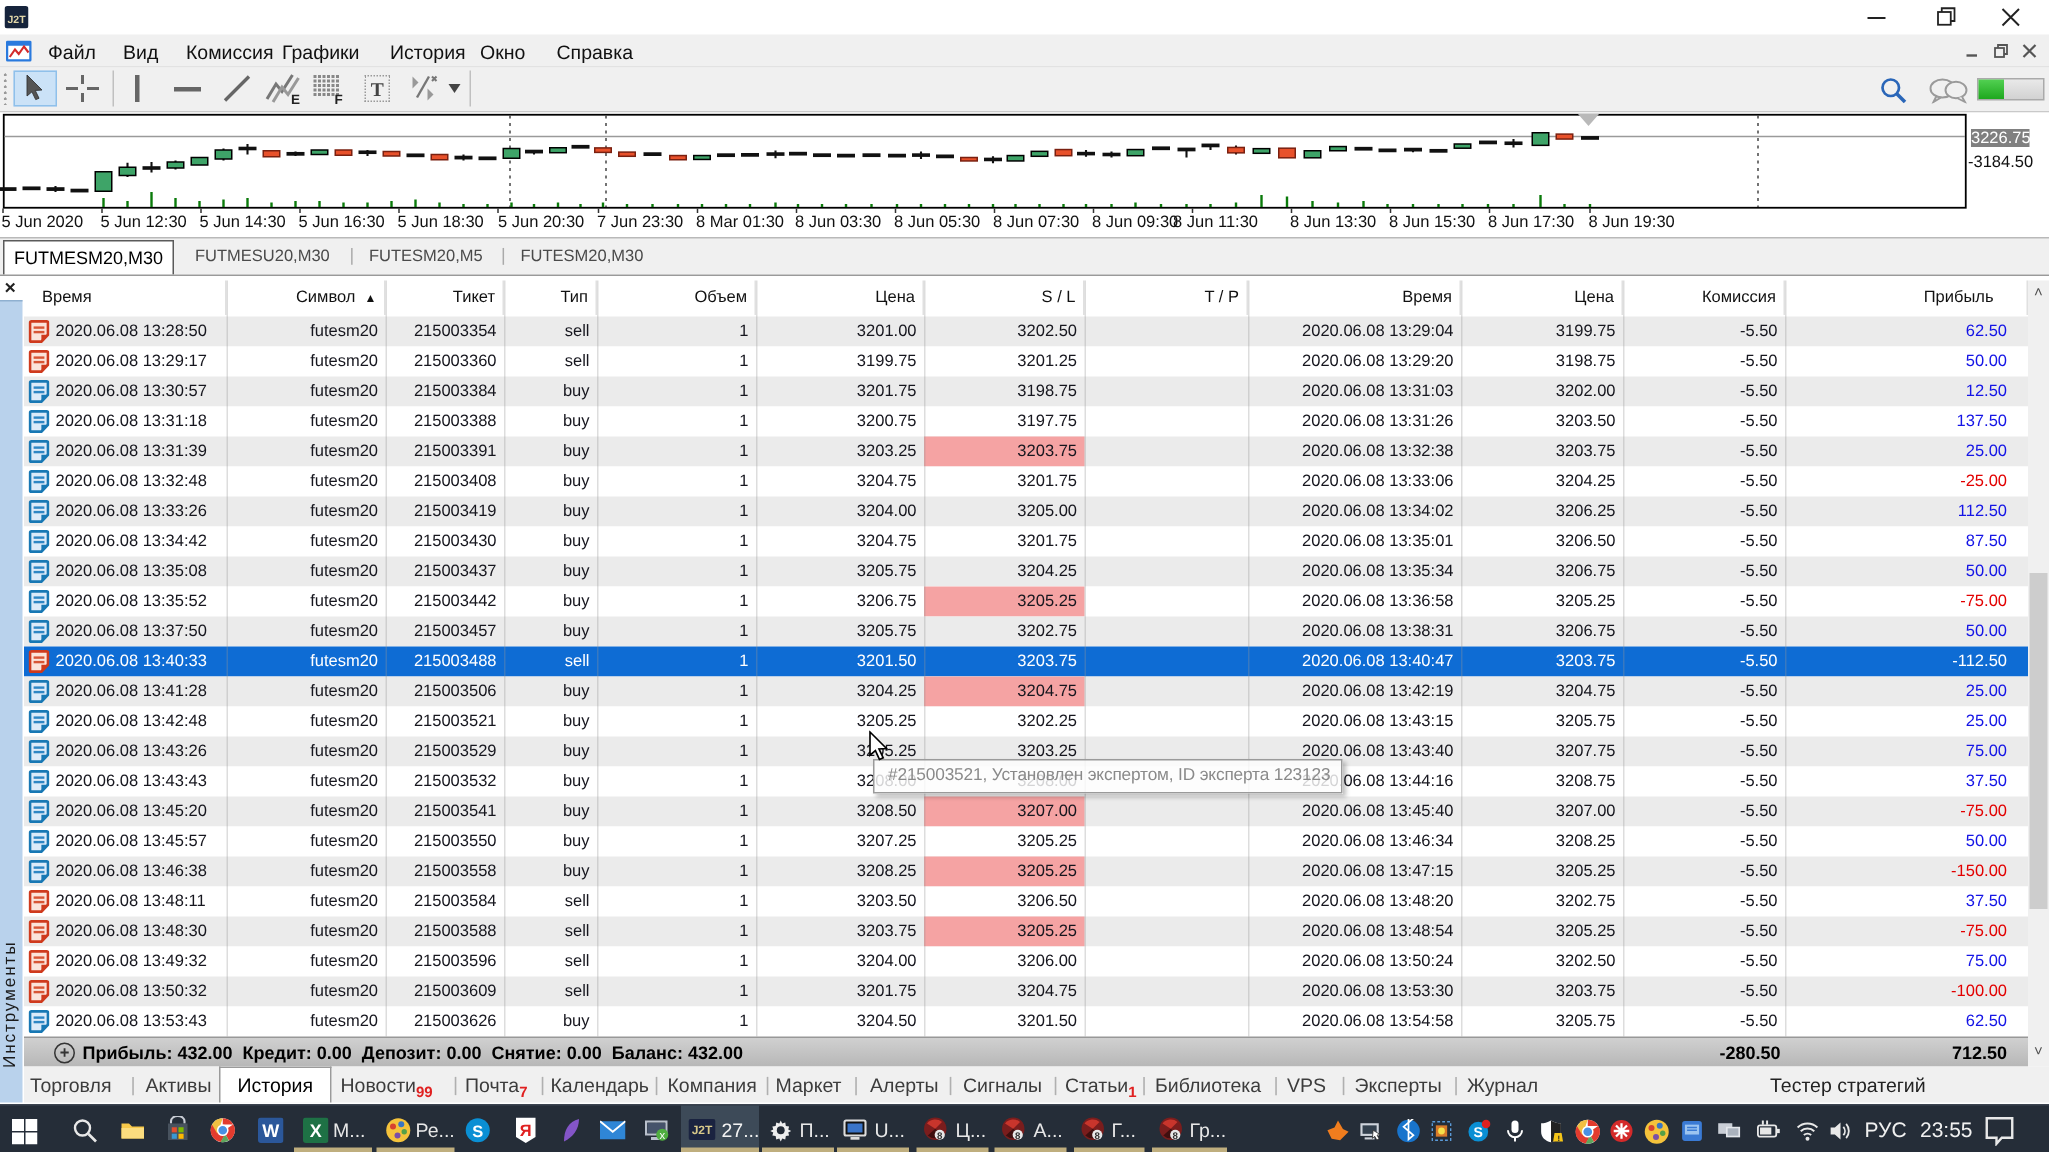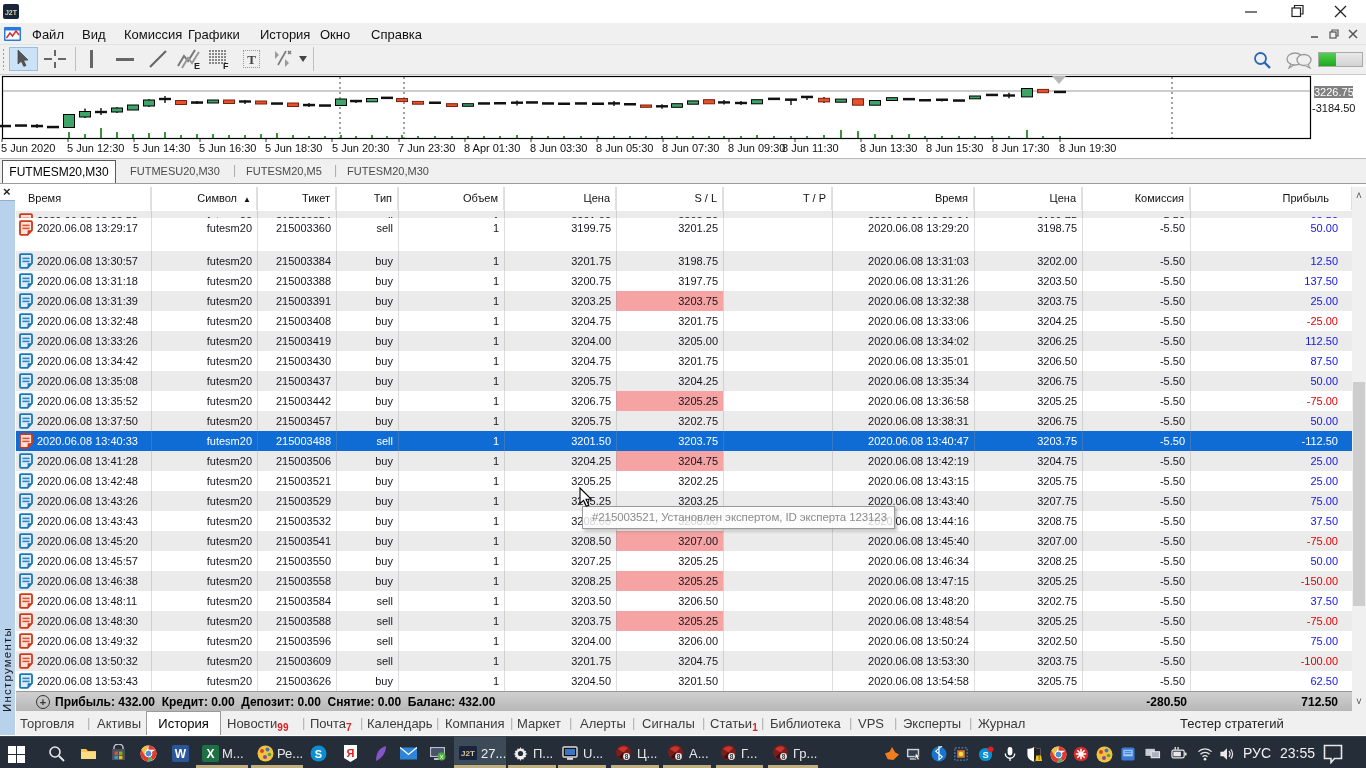--- a/index.html
+++ b/index.html
@@ -316,21 +316,21 @@
     <line x1="993" y1="64" x2="993" y2="67" stroke="#333" stroke-width="1"></line>
     <line x1="1060" y1="64" x2="1060" y2="67" stroke="#333" stroke-width="1"></line>
   </svg>
 <span style="position:absolute;left:1px;top:142px;font-size:11px;color:#111;white-space:nowrap">5 Jun 2020</span>
 <span style="position:absolute;left:67px;top:142px;font-size:11px;color:#111;white-space:nowrap">5 Jun 12:30</span>
 <span style="position:absolute;left:133px;top:142px;font-size:11px;color:#111;white-space:nowrap">5 Jun 14:30</span>
 <span style="position:absolute;left:199px;top:142px;font-size:11px;color:#111;white-space:nowrap">5 Jun 16:30</span>
 <span style="position:absolute;left:265px;top:142px;font-size:11px;color:#111;white-space:nowrap">5 Jun 18:30</span>
 <span style="position:absolute;left:332px;top:142px;font-size:11px;color:#111;white-space:nowrap">5 Jun 20:30</span>
 <span style="position:absolute;left:398px;top:142px;font-size:11px;color:#111;white-space:nowrap">7 Jun 23:30</span>
-<span style="position:absolute;left:464px;top:142px;font-size:11px;color:#111;white-space:nowrap">8 Apr 01:30</span>
+<span style="position:absolute;left:464px;top:142px;font-size:11px;color:#111;white-space:nowrap">8 Mar 01:30</span>
 <span style="position:absolute;left:530px;top:142px;font-size:11px;color:#111;white-space:nowrap">8 Jun 03:30</span>
 <span style="position:absolute;left:596px;top:142px;font-size:11px;color:#111;white-space:nowrap">8 Jun 05:30</span>
 <span style="position:absolute;left:662px;top:142px;font-size:11px;color:#111;white-space:nowrap">8 Jun 07:30</span>
 <span style="position:absolute;left:728px;top:142px;font-size:11px;color:#111;white-space:nowrap">8 Jun 09:30</span>
 <span style="position:absolute;left:782px;top:142px;font-size:11px;color:#111;white-space:nowrap">8 Jun 11:30</span>
 <span style="position:absolute;left:860px;top:142px;font-size:11px;color:#111;white-space:nowrap">8 Jun 13:30</span>
 <span style="position:absolute;left:926px;top:142px;font-size:11px;color:#111;white-space:nowrap">8 Jun 15:30</span>
 <span style="position:absolute;left:992px;top:142px;font-size:11px;color:#111;white-space:nowrap">8 Jun 17:30</span>
 <span style="position:absolute;left:1059px;top:142px;font-size:11px;color:#111;white-space:nowrap">8 Jun 19:30</span>
 <div style="position:absolute;left:1314px;top:86px;width:39px;height:12px;background:#808080;color:#fff;font-size:11px;line-height:12px;text-align:center">3226.75</div>
@@ -347,21 +347,21 @@
 <div style="position:absolute;left:3px;top:187px;width:11px;height:11px;font-size:13px;font-weight:bold;color:#222;line-height:10px">×</div>
 <div id="vstrip"></div>
 <div id="vlabel">Инструменты</div>
 <div id="thead"><span class="c c0" style="width:135px;padding-left:12px">Время</span><span class="c" style="width:106px">Символ&nbsp; <b style="font-size:8px">▲</b></span><span class="c" style="width:79px">Тикет</span><span class="c" style="width:62px">Тип</span><span class="c" style="width:106px">Объем</span><span class="c" style="width:112px">Цена</span><span class="c" style="width:107px">S / L</span><span class="c" style="width:109px">T / P</span><span class="c" style="width:142px">Время</span><span class="c" style="width:108px">Цена</span><span class="c" style="width:108px">Комиссия</span><span class="c cp" style="width:162px;padding-right:22px">Прибыль</span></div>
 <div class="row rg" style="top:211px"><span class="c c0" style="width:135px"><svg class="dic" width="14" height="16" viewBox="0 0 14 16">
         <path d="M2 1.2 h10 a1 1 0 0 1 1 1 V10.2 L8.6 14.8 H2 a1 1 0 0 1 -1-1 V2.2 a1 1 0 0 1 1-1 Z" fill="#fbe3da" stroke="#cf3a1d" stroke-width="1.8"></path>
         <path d="M8.6 14.8 L8.6 10.2 L13 10.2 Z" fill="#cf3a1d"></path>
         <rect x="3.4" y="4.6" width="7.2" height="1.6" fill="#d85535"></rect>
         <rect x="3.4" y="7.6" width="7.2" height="1.6" fill="#d85535"></rect>
       </svg><i>2020.06.08 13:28:50</i></span><span class="c" style="width:106px">futesm20</span><span class="c" style="width:79px">215003354</span><span class="c" style="width:62px">sell</span><span class="c" style="width:106px">1</span><span class="c" style="width:112px">3201.00</span><span class="c" style="width:107px;">3202.50</span><span class="c" style="width:109px"></span><span class="c" style="width:142px">2020.06.08 13:29:04</span><span class="c" style="width:108px">3199.75</span><span class="c" style="width:108px">-5.50</span><span class="c cp" style="width:162px;color:#1414e6">62.50</span></div>
-<div class="row rw" style="top:218px"><span class="c c0" style="width:135px"><svg class="dic" width="14" height="16" viewBox="0 0 14 16">
+<div class="row rw" style="top:231px"><span class="c c0" style="width:135px"><svg class="dic" width="14" height="16" viewBox="0 0 14 16">
         <path d="M2 1.2 h10 a1 1 0 0 1 1 1 V10.2 L8.6 14.8 H2 a1 1 0 0 1 -1-1 V2.2 a1 1 0 0 1 1-1 Z" fill="#fbe3da" stroke="#cf3a1d" stroke-width="1.8"></path>
         <path d="M8.6 14.8 L8.6 10.2 L13 10.2 Z" fill="#cf3a1d"></path>
         <rect x="3.4" y="4.6" width="7.2" height="1.6" fill="#d85535"></rect>
         <rect x="3.4" y="7.6" width="7.2" height="1.6" fill="#d85535"></rect>
       </svg><i>2020.06.08 13:29:17</i></span><span class="c" style="width:106px">futesm20</span><span class="c" style="width:79px">215003360</span><span class="c" style="width:62px">sell</span><span class="c" style="width:106px">1</span><span class="c" style="width:112px">3199.75</span><span class="c" style="width:107px;">3201.25</span><span class="c" style="width:109px"></span><span class="c" style="width:142px">2020.06.08 13:29:20</span><span class="c" style="width:108px">3198.75</span><span class="c" style="width:108px">-5.50</span><span class="c cp" style="width:162px;color:#1414e6">50.00</span></div>
 <div class="row rg" style="top:251px"><span class="c c0" style="width:135px"><svg class="dic" width="14" height="16" viewBox="0 0 14 16">
         <path d="M2 1.2 h10 a1 1 0 0 1 1 1 V10.2 L8.6 14.8 H2 a1 1 0 0 1 -1-1 V2.2 a1 1 0 0 1 1-1 Z" fill="#dcEAf9" stroke="#1878b4" stroke-width="1.8"></path>
         <path d="M8.6 14.8 L8.6 10.2 L13 10.2 Z" fill="#1878b4"></path>
         <rect x="3.4" y="4.6" width="7.2" height="1.6" fill="#2e86c4"></rect>
         <rect x="3.4" y="7.6" width="7.2" height="1.6" fill="#2e86c4"></rect>

